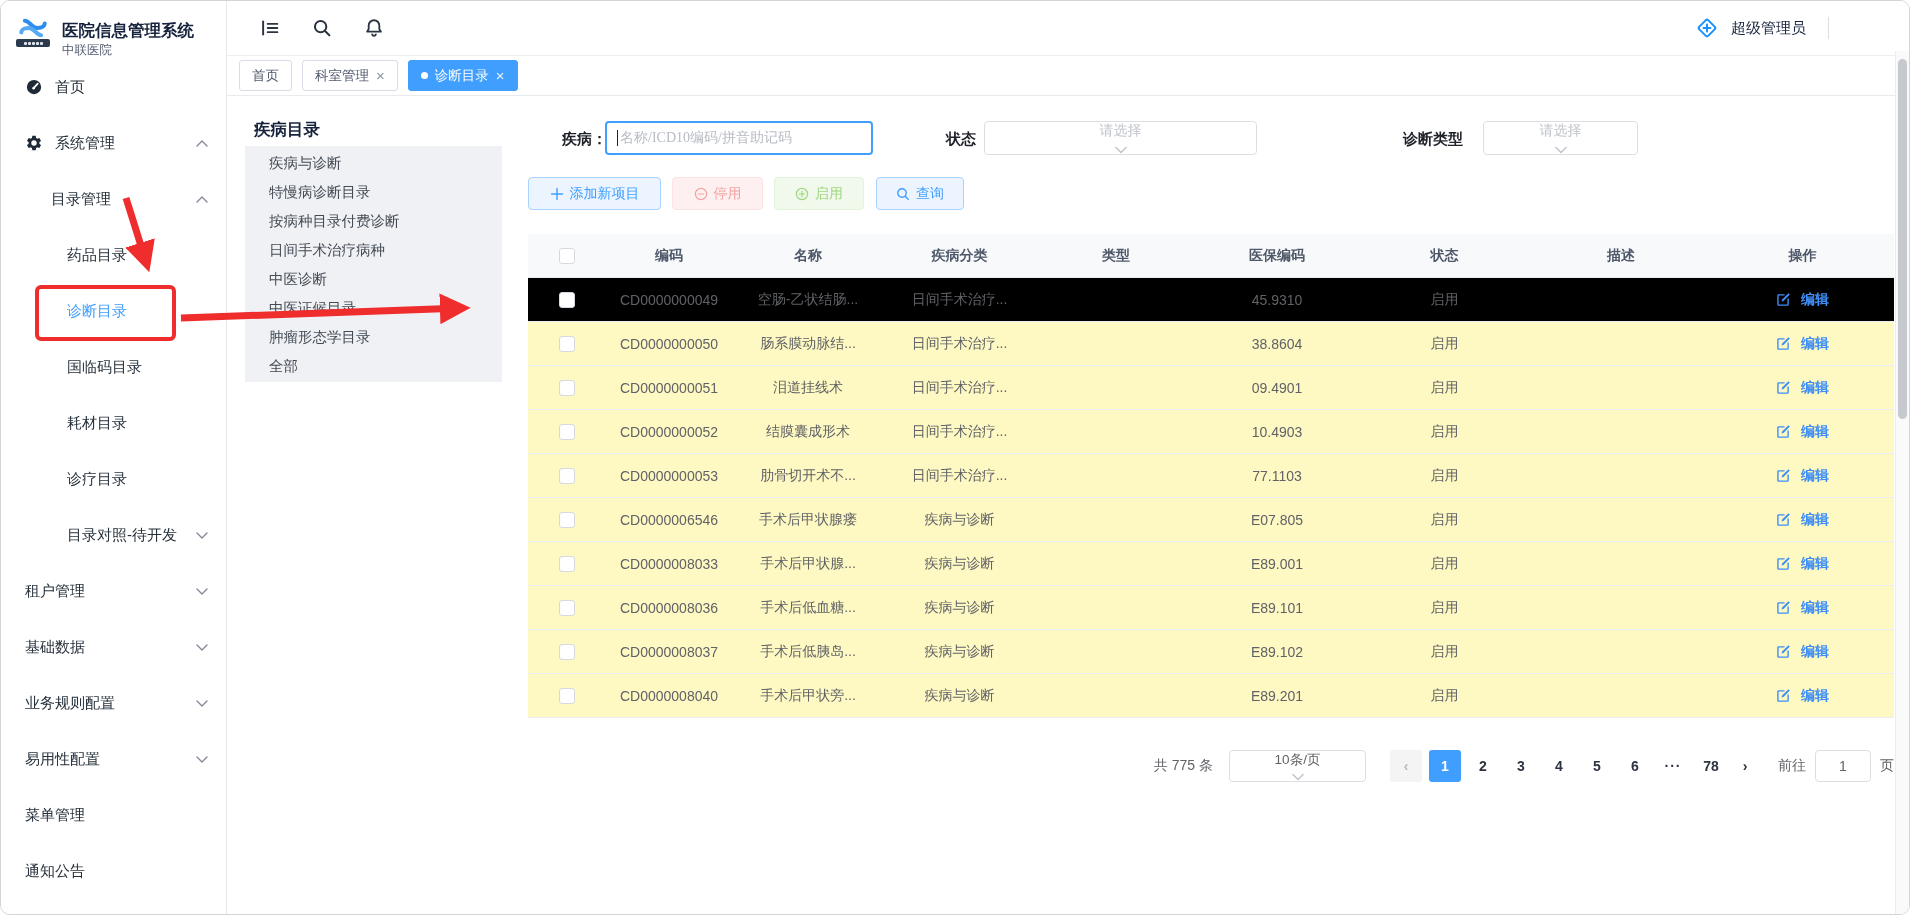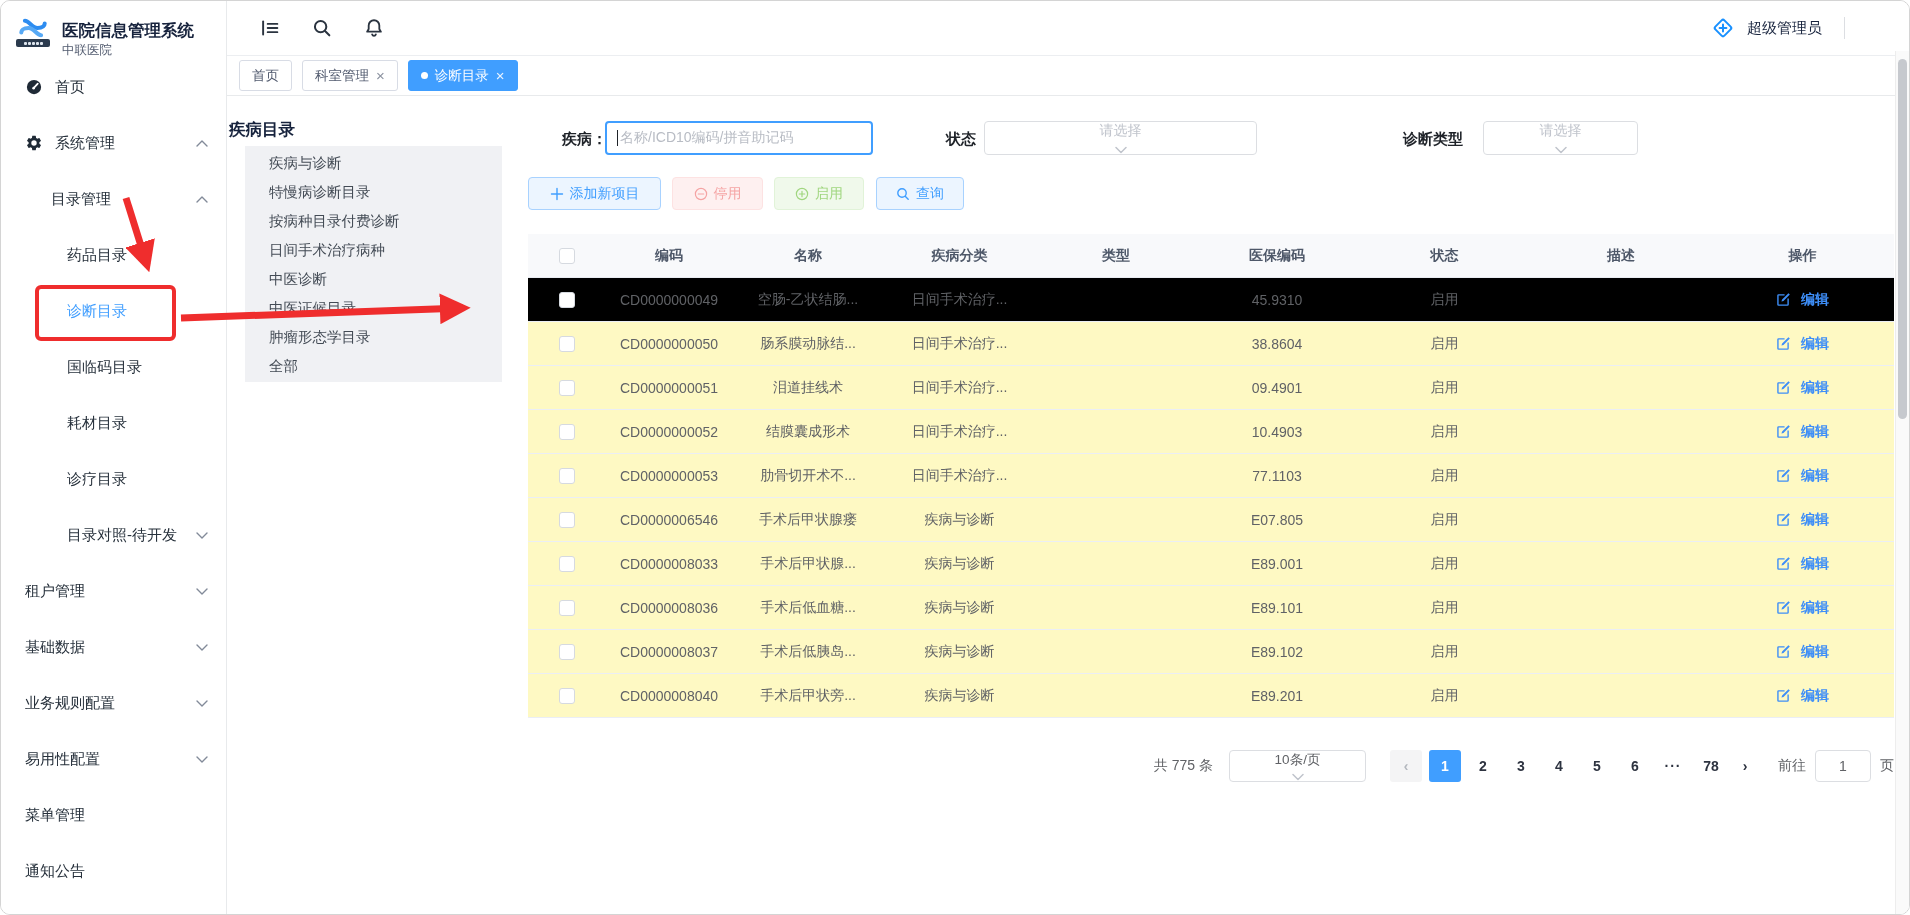--- a/index.html
+++ b/index.html
@@ -20,48 +20,48 @@
   .nav-item { position:relative; height:56px; display:flex; align-items:center; font-size:15px; color:#26303b; cursor:pointer; }
   .nav-item.lv1 { padding-left:24px; }
   .nav-item.lv2 { padding-left:50px; }
   .nav-item.lv3 { padding-left:66px; }
   .nav-item.active { color:#409eff; }
   .nav-ic { width:18px; height:18px; margin-right:12px; color:#1f2a36; flex:0 0 auto; }
   .nav-ic svg { width:18px; height:18px; display:block; }
   .chev { position:absolute; right:18px; top:50%; width:12px; height:7px; margin-top:-3px; color:#828a99; }
 
   
-  .topbar { position:absolute; left:226px; top:0; width:1684px; height:55px; background:#fff; border-bottom:1px solid #eceef1; display:flex; align-items:center; justify-content:space-between; padding:0 16px 0 32px; z-index:4; }
+  .topbar { position:absolute; left:226px; top:0; width:1684px; height:55px; background:#fff; border-bottom:1px solid #eceef1; display:flex; align-items:center; justify-content:space-between; padding:0 32px 0 32px; z-index:4; }
   .topbar-left { display:flex; align-items:center; gap:30px; }
   .tb-icon { width:22px; height:22px; color:#2b3440; cursor:pointer; }
   .tb-icon svg { width:22px; height:22px; display:block; }
   .topbar-right { display:flex; align-items:center; gap:12px; padding-right:50px; }
   .user-icon { width:24px; height:24px; color:#1890ff; }
   .user-icon svg { width:24px; height:24px; display:block; }
   .user-name { font-size:15px; color:#17233d; cursor:pointer; }
   .v-divider { width:1px; height:22px; background:#dcdee2; margin-left:10px; }
 
   
   .tabbar { position:absolute; left:226px; top:55px; width:1684px; height:40px; background:#fff; border-bottom:1px solid #e8eaec; display:flex; align-items:center; gap:10px; padding-left:12px; z-index:4; }
   .tab { height:31px; display:flex; align-items:center; gap:7px; padding:0 12px; border:1px solid #d8dce5; border-radius:3px; background:#fff; font-size:13.5px; color:#515a6e; cursor:pointer; }
   .tab-close { font-size:15px; line-height:1; color:#8a919f; cursor:pointer; }
   .tab.active { background:#409eff; border-color:#409eff; color:#fff; }
   .tab.active .tab-close { color:#eaf4ff; }
   .tab-dot { width:7px; height:7px; border-radius:50%; background:#fff; }
 
   
   .content { position:absolute; left:226px; top:95px; width:1684px; height:820px; background:#fff; }
-  .catalog-title { position:absolute; left:2px; top:23px; font-size:16.5px; font-weight:bold; color:#17233d; }
+  .catalog-title { position:absolute; left:27px; top:23px; font-size:16.5px; font-weight:bold; color:#17233d; }
   .catalog-list { position:absolute; left:18px; top:50px; width:257px; height:236px; background:#f0f1f4; padding:3px 0; }
   .catalog-item { height:29px; line-height:29px; padding-left:24px; font-size:14.5px; color:#434b55; cursor:pointer; white-space:nowrap; }
 
   .f-label { position:absolute; top:26px; height:33px; line-height:33px; font-size:15px; font-weight:bold; color:#1f2329; }
   .search-input { position:absolute; left:378px; top:25px; width:268px; height:34px; border:2px solid #409eff; border-radius:4px; background:#fff; display:flex; align-items:center; padding:0 10px; cursor:text; }
   .caret { width:1px; height:16px; background:#1f2329; margin-right:2px; }
-  .ph { font-size:14px; color:#b8bcc4; white-space:nowrap; }
+  .ph { font-size:14px; color:#b8bcc4; white-space:nowrap;font-family:Liberation Serif, serif; }
   .select { position:absolute; top:25px; height:34px; border:1px solid #dcdee2; border-radius:4px; background:#fff; display:flex; align-items:center; justify-content:space-between; padding:0 12px; cursor:pointer;flex-direction:column; }
   .select .ph { color:#c0c4cc; }
   .select svg { width:12px; height:8px; color:#c0c4cc; flex:0 0 auto; }
 
   .toolbar { position:absolute; left:301px; top:81px; display:flex; }
   .btn { height:33px; border-radius:4px; font-size:14px; display:flex; align-items:center; justify-content:center; gap:6px; cursor:pointer; border:1px solid transparent; font-family:inherit; }
   .btn svg { width:14px; height:14px; display:block; }
   .btn-add { width:133px; background:#ecf5ff; border-color:#a8d2ff; color:#409eff; margin-right:11px; }
   .btn-disable { width:91px; background:#fef0f0; border-color:#fde2e2; color:#f5a3a3; margin-right:11px; }
   .btn-enable { width:90px; background:#f0f9eb; border-color:#e1f3d8; color:#a0d67f; margin-right:12px; }

